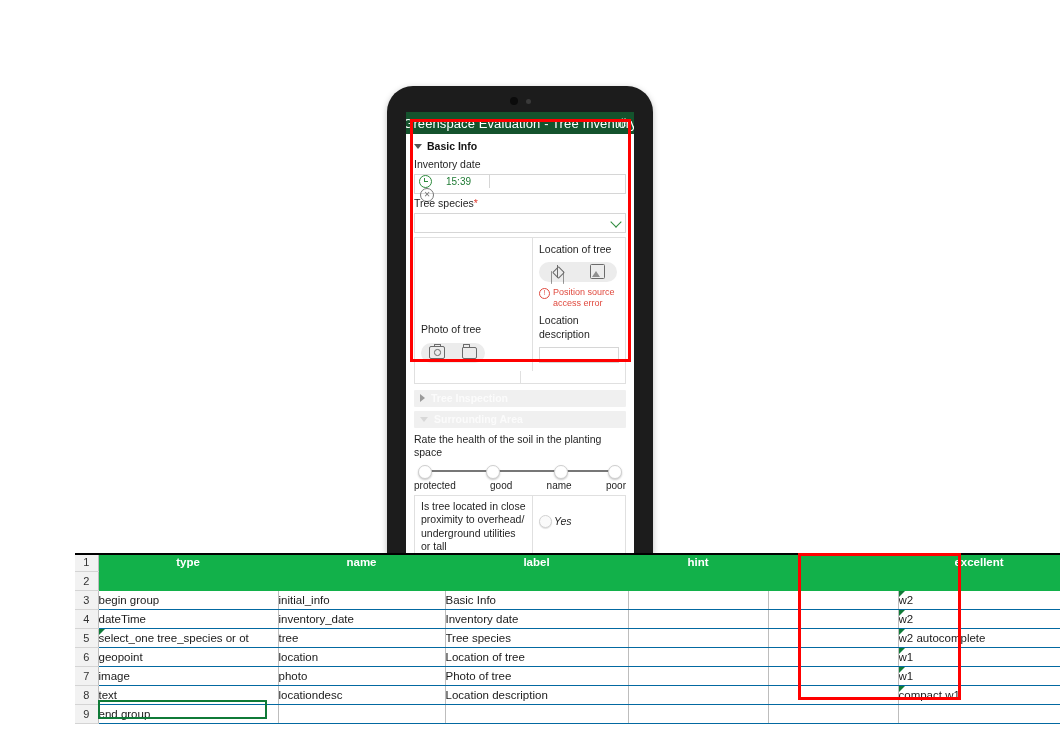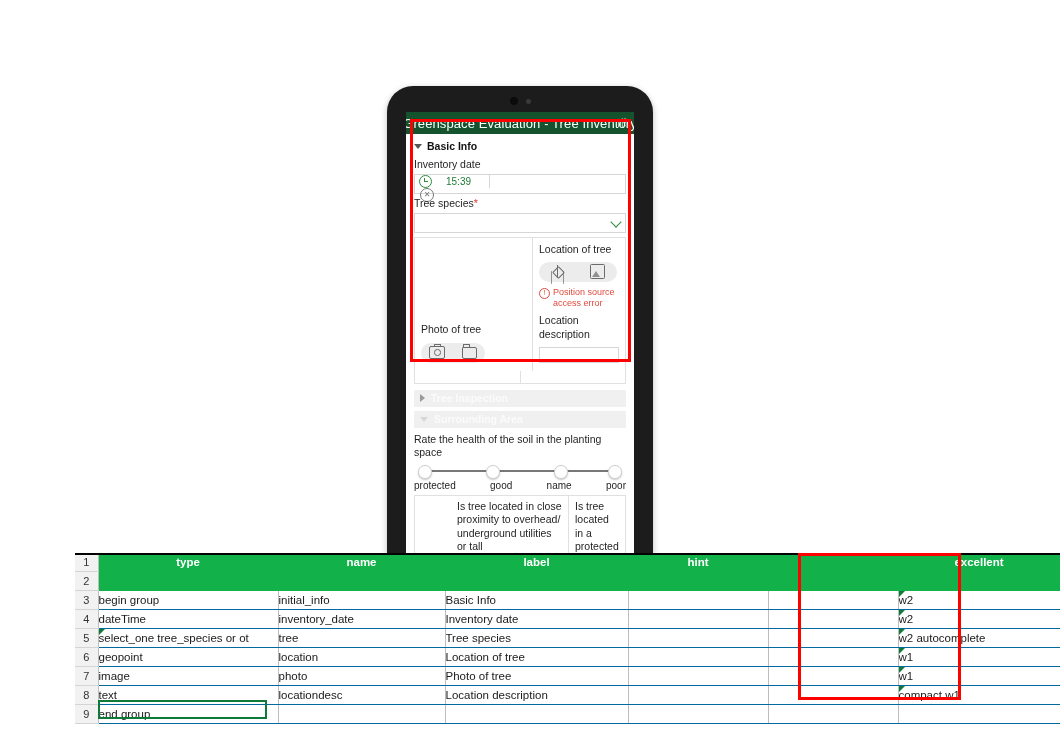--- a/index.html
+++ b/index.html
@@ -165,21 +165,21 @@
   .knob{
     position:absolute;top:0;width:12px;height:12px;border-radius:50%;
     background:#fff;border:1px solid #cfcfcf;box-shadow:0 1px 2px rgba(0,0,0,.22);
   }
   #slider-labels{
     display:flex;justify-content:space-between;margin:2px 8px 0 8px;font-size:10px;color:#1f1f1f;
   }
   #bottom-grid{
     display:flex;margin:4px 8px 0 8px;border:1px solid #e0e0e0;border-bottom:none;height:62px;
   }
-  #bg-left{flex:0 0 50%;border-right:1px solid #e0e0e0;padding:4px 6px;font-size:10.5px;line-height:1.28;margin-left:36px;}
+  #bg-left{flex:0 0 50%;border-right:1px solid #e0e0e0;padding:4px 6px;font-size:10.5px;line-height:1.28;}
   #bg-right{flex:1 1 auto;padding:4px 6px;font-size:10.5px;line-height:1.28;}
   .radio-row{display:flex;align-items:center;gap:2px;margin-top:15px;font-style:italic;}
   .radio{
     width:11px;height:11px;border-radius:50%;background:#fafafa;border:1px solid #d2d2d2;
     box-shadow:0 1px 1px rgba(0,0,0,.12);flex:0 0 auto;
   }
   
   #phone-highlight{
     position:absolute;left:410px;top:119px;width:221px;height:243px;
     border:3px solid #ff0000;box-sizing:border-box;pointer-events:none;z-index:40;
@@ -320,21 +320,20 @@
       <div id="slider-labels">
         <span>protected</span>
         <span>good</span>
         <span>name</span>
         <span>poor</span>
       </div>
 
       <div id="bottom-grid">
         <div id="bg-left">Is tree located in close proximity to overhead/ underground utilities or tall</div>
         <div id="bg-right">
-          <div>Is tree located in a protected area?</div>
           <div class="radio-row">
             <span class="radio"></span>
             <span>Yes</span>
           </div>
 
         </div>
       </div>
 
     </div>
   </div>

